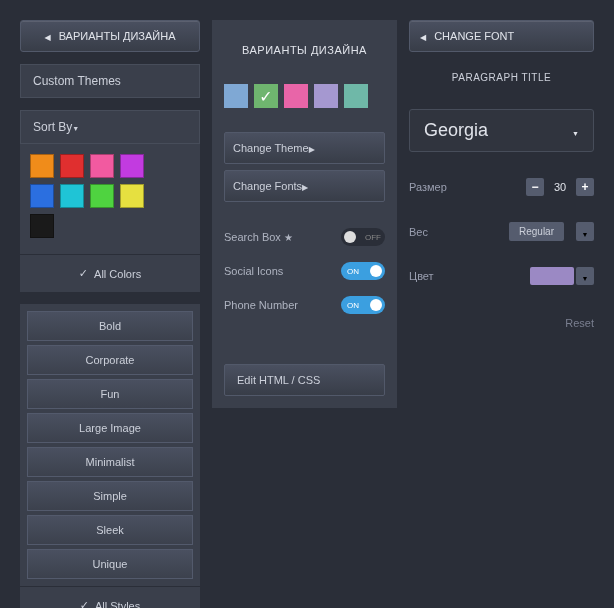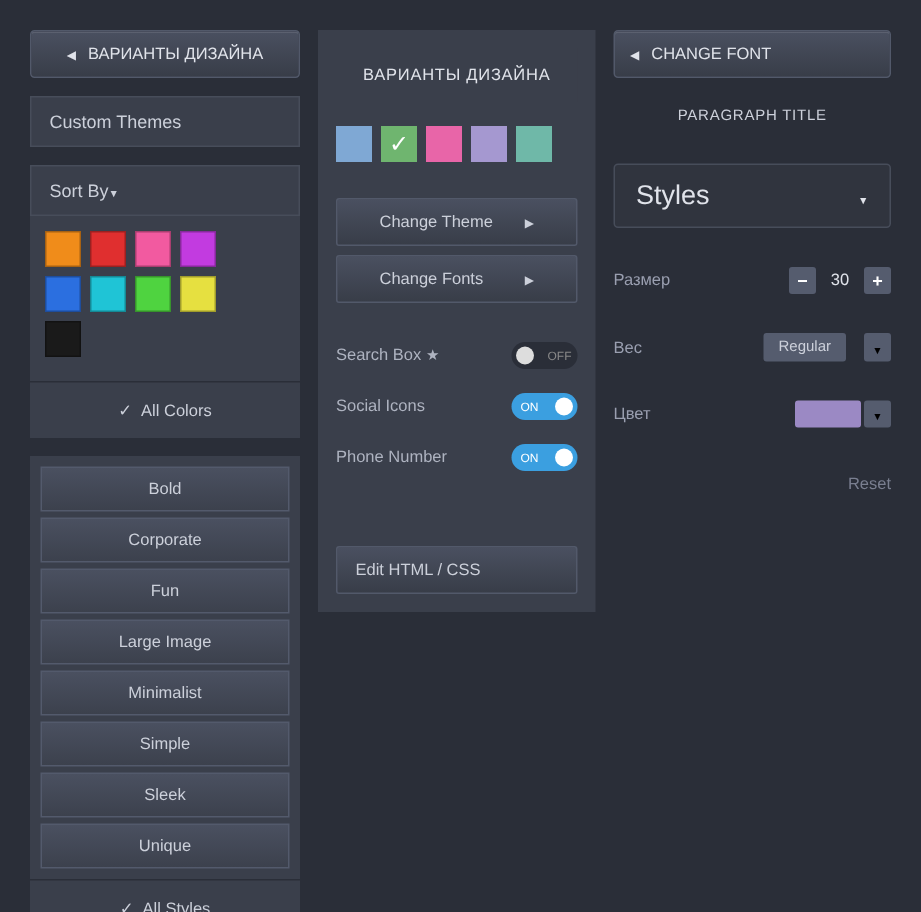--- a/index.html
+++ b/index.html
@@ -15,21 +15,21 @@
 .sort{background:#3a3f4b;border:1px solid #474d5a;padding:9px 12px;color:#ccd0da;font-size:12px;display:flex;justify-content:flex-start;align-items:center;cursor:pointer}
 .swatches{background:#3a3f4b;padding:10px}
 .swatch-row{display:flex;gap:6px;margin-bottom:6px}
 .swatch{width:24px;height:24px;cursor:pointer;box-shadow:inset 0 0 0 1px rgba(0,0,0,0.3)}
 .all-btn{background:#3a3f4b;padding:12px;color:#ccd0da;font-size:11px;display:flex;align-items:center;justify-content:center;gap:6px;cursor:pointer;border-top:1px solid #2a2e38}
 .styles-box{background:#3a3f4b;padding:7px}
 .style-item{background:linear-gradient(#4a5060,#3c414d);border:1px solid #535a6c;padding:8px;color:#ccd0da;font-size:11px;text-align:center;cursor:pointer;margin-bottom:4px}
 .style-item:last-child{margin-bottom:0}
 .theme-swatches{display:flex;gap:6px;padding:4px 0 12px}
 .tswatch{width:24px;height:24px;cursor:pointer;display:flex;align-items:center;justify-content:center;color:#fff}
-.action-btn{background:linear-gradient(#4a5060,#383d48);border:1px solid #52596a;padding:9px 28px;color:#ccd0da;font-size:11px;display:flex;justify-content:space-between;align-items:center;cursor:pointer;margin-bottom:6px;border-radius:2px}
+.action-btn{background:linear-gradient(#4a5060,#383d48);border:1px solid #52596a;padding:9px 8px;color:#ccd0da;font-size:11px;display:flex;align-items:center;cursor:pointer;margin-bottom:6px;border-radius:2px}
 .toggle-row{display:flex;justify-content:space-between;align-items:center;padding:8px 0;color:#aeb3c0;font-size:11px}
 .toggle{width:44px;height:18px;border-radius:9px;position:relative;cursor:pointer;display:flex;align-items:center;font-size:8px;font-weight:normal}
 .toggle.off{background:#2a2e38;justify-content:flex-end;padding-right:4px;color:#888}
 .toggle.off::before{content:"";width:12px;height:12px;background:#ddd;border-radius:50%;position:absolute;left:3px}
 .toggle.on{background:#3b9fe0;justify-content:flex-start;padding-left:6px;color:#fff}
 .toggle.on::before{content:"";width:12px;height:12px;background:#fff;border-radius:50%;position:absolute;right:3px}
 .edit-btn{background:linear-gradient(#4a5060,#383d48);border:1px solid #52596a;padding:9px 12px;color:#ccd0da;font-size:11px;cursor:pointer;margin-top:30px;border-radius:2px}
 .font-sel{background:#30343e;border:1px solid #474d5a;padding:10px 14px;color:#e0e3ea;font-size:18px;font-family:Georgia,serif;display:flex;justify-content:space-between;align-items:center;cursor:pointer;border-radius:3px}
 .field-row{display:flex;justify-content:space-between;align-items:center;margin-top:14px}
 .field-label{color:#9a9fb0;font-size:11px}
@@ -150,21 +150,21 @@
 
 <div class="col col3">
   <div class="btn-hdr">
     <span class="chev-l"></span>
     <span>CHANGE FONT</span>
   </div>
   <div class="p3title">
     <span>PARAGRAPH TITLE</span>
   </div>
   <div class="font-sel">
-    <span>Styles</span>
+    <span>Georgia</span>
     <span class="chev-d"></span>
   </div>
   <div class="field-row">
     <span class="field-label">Размер</span>
     <div class="stepper">
       <div class="step-btn">−</div>
       <div class="step-val">30</div>
       <div class="step-btn">+</div>
     </div>
   </div>

